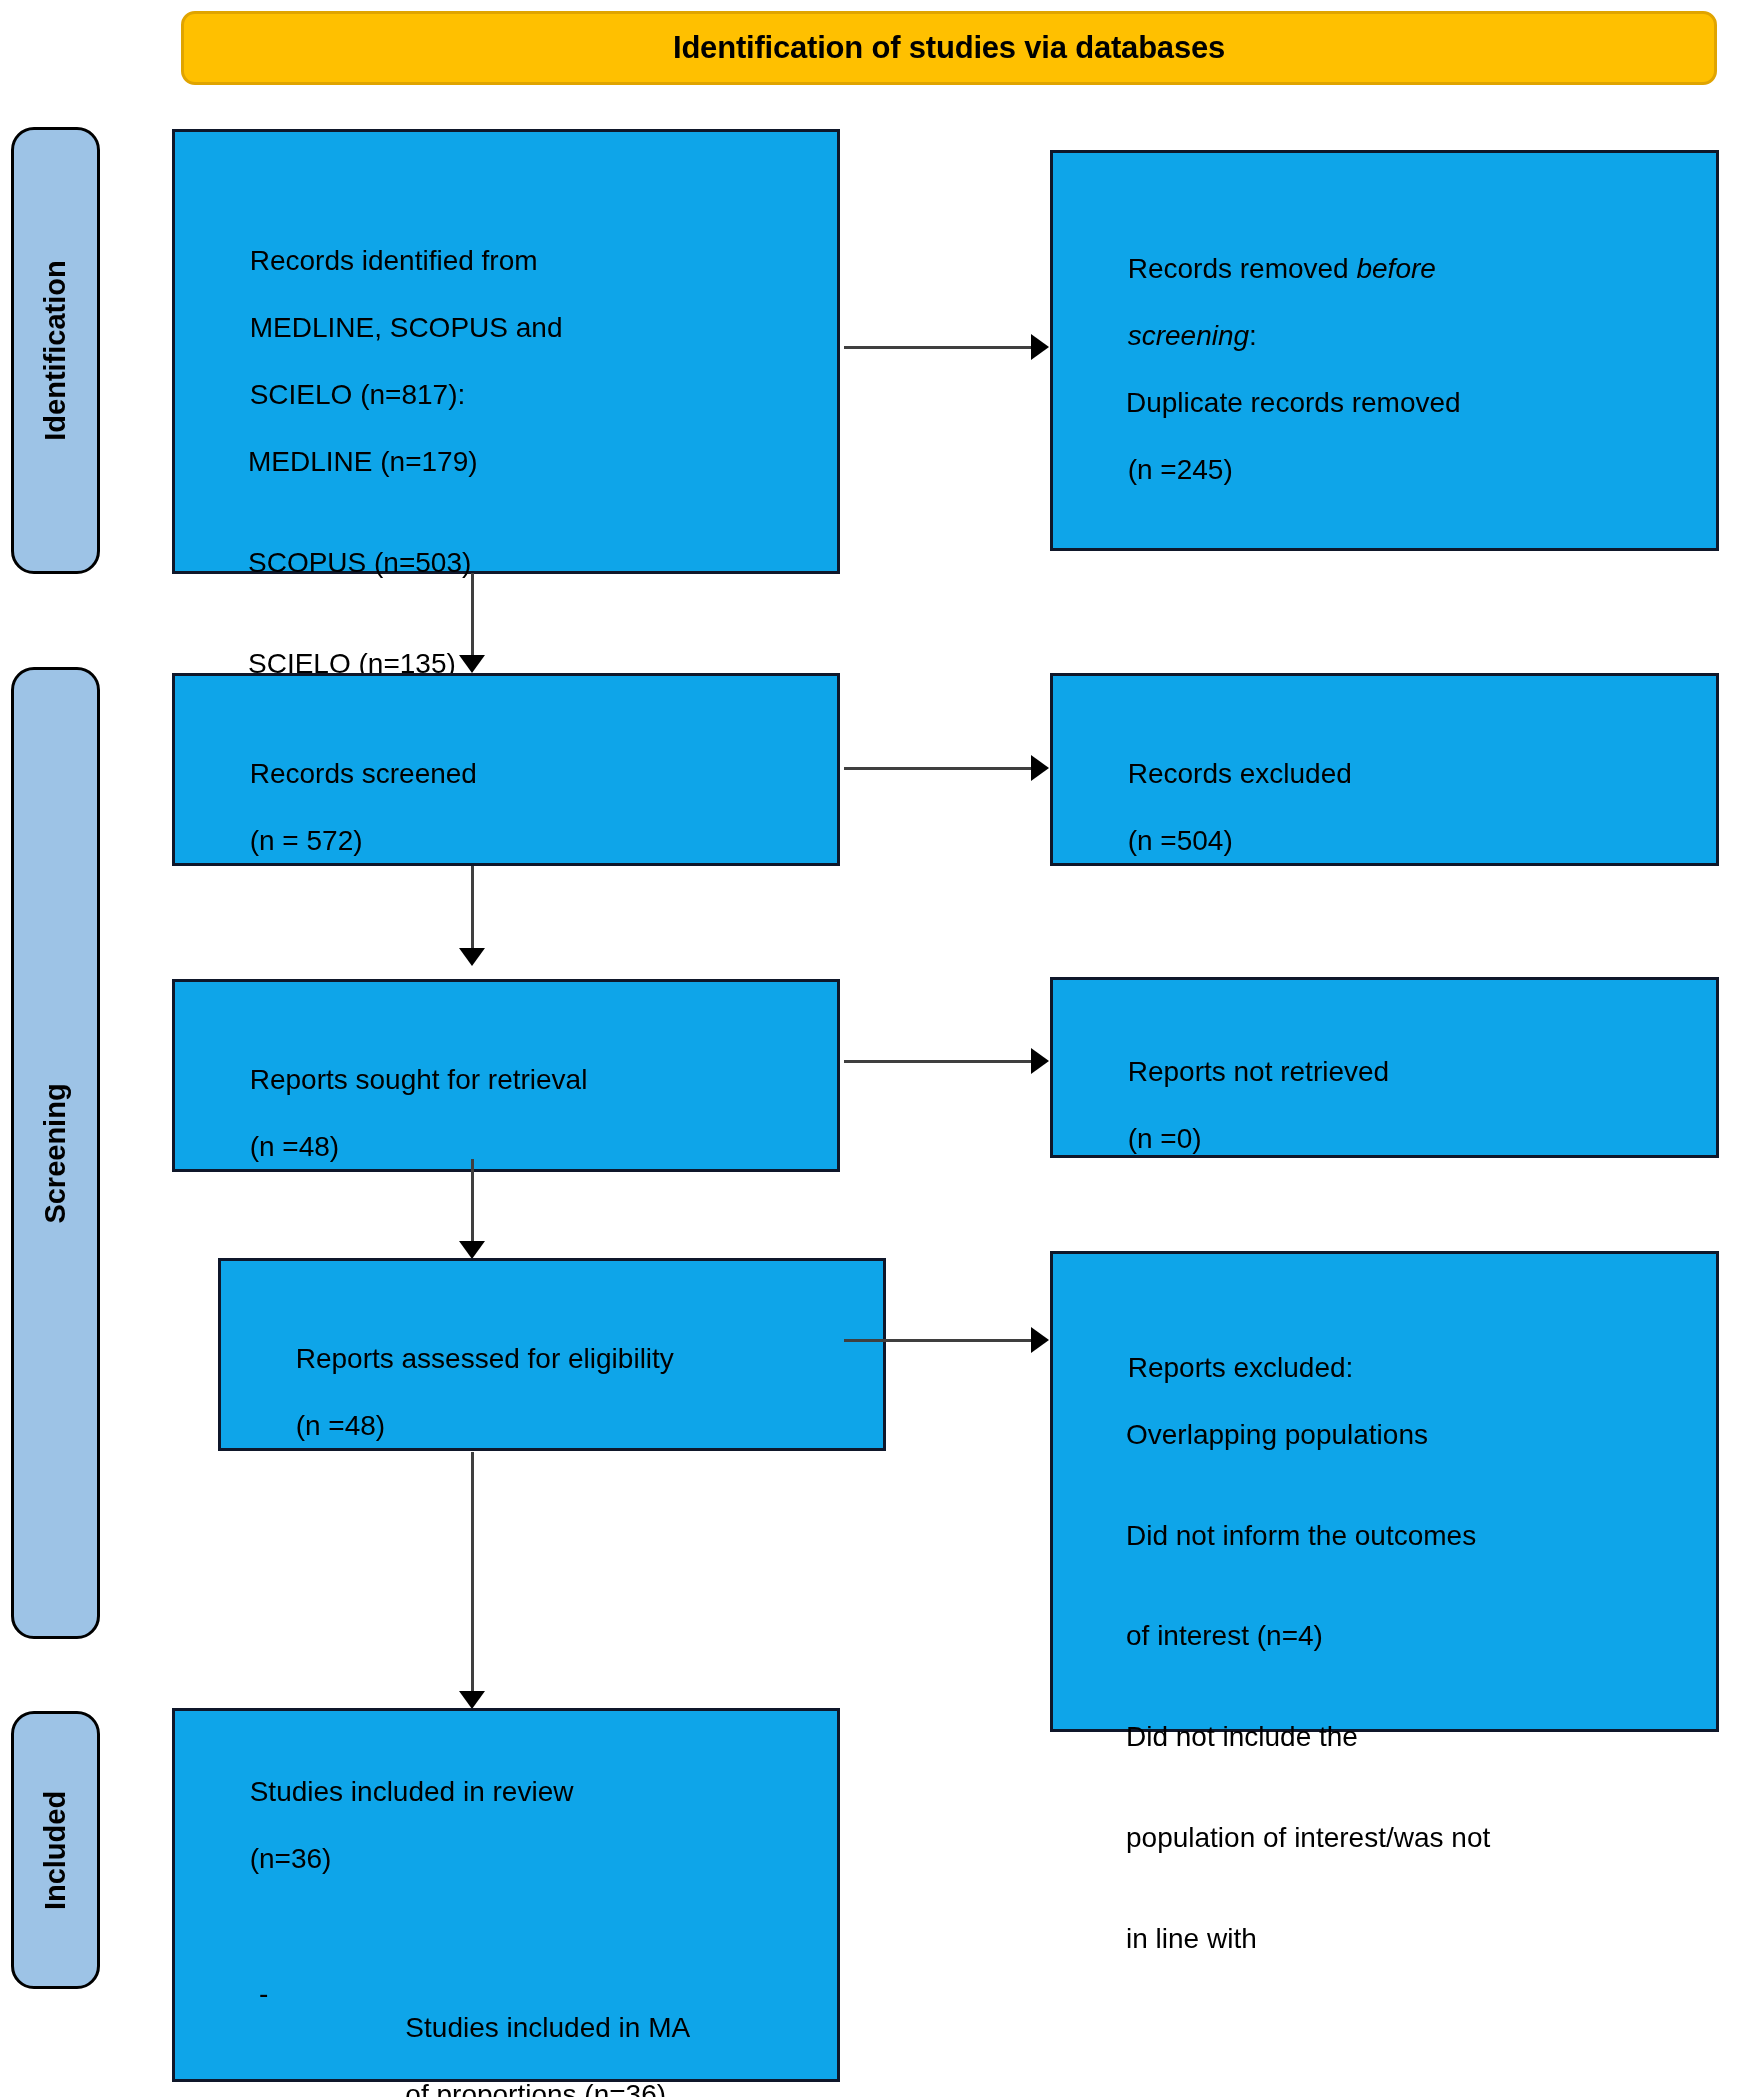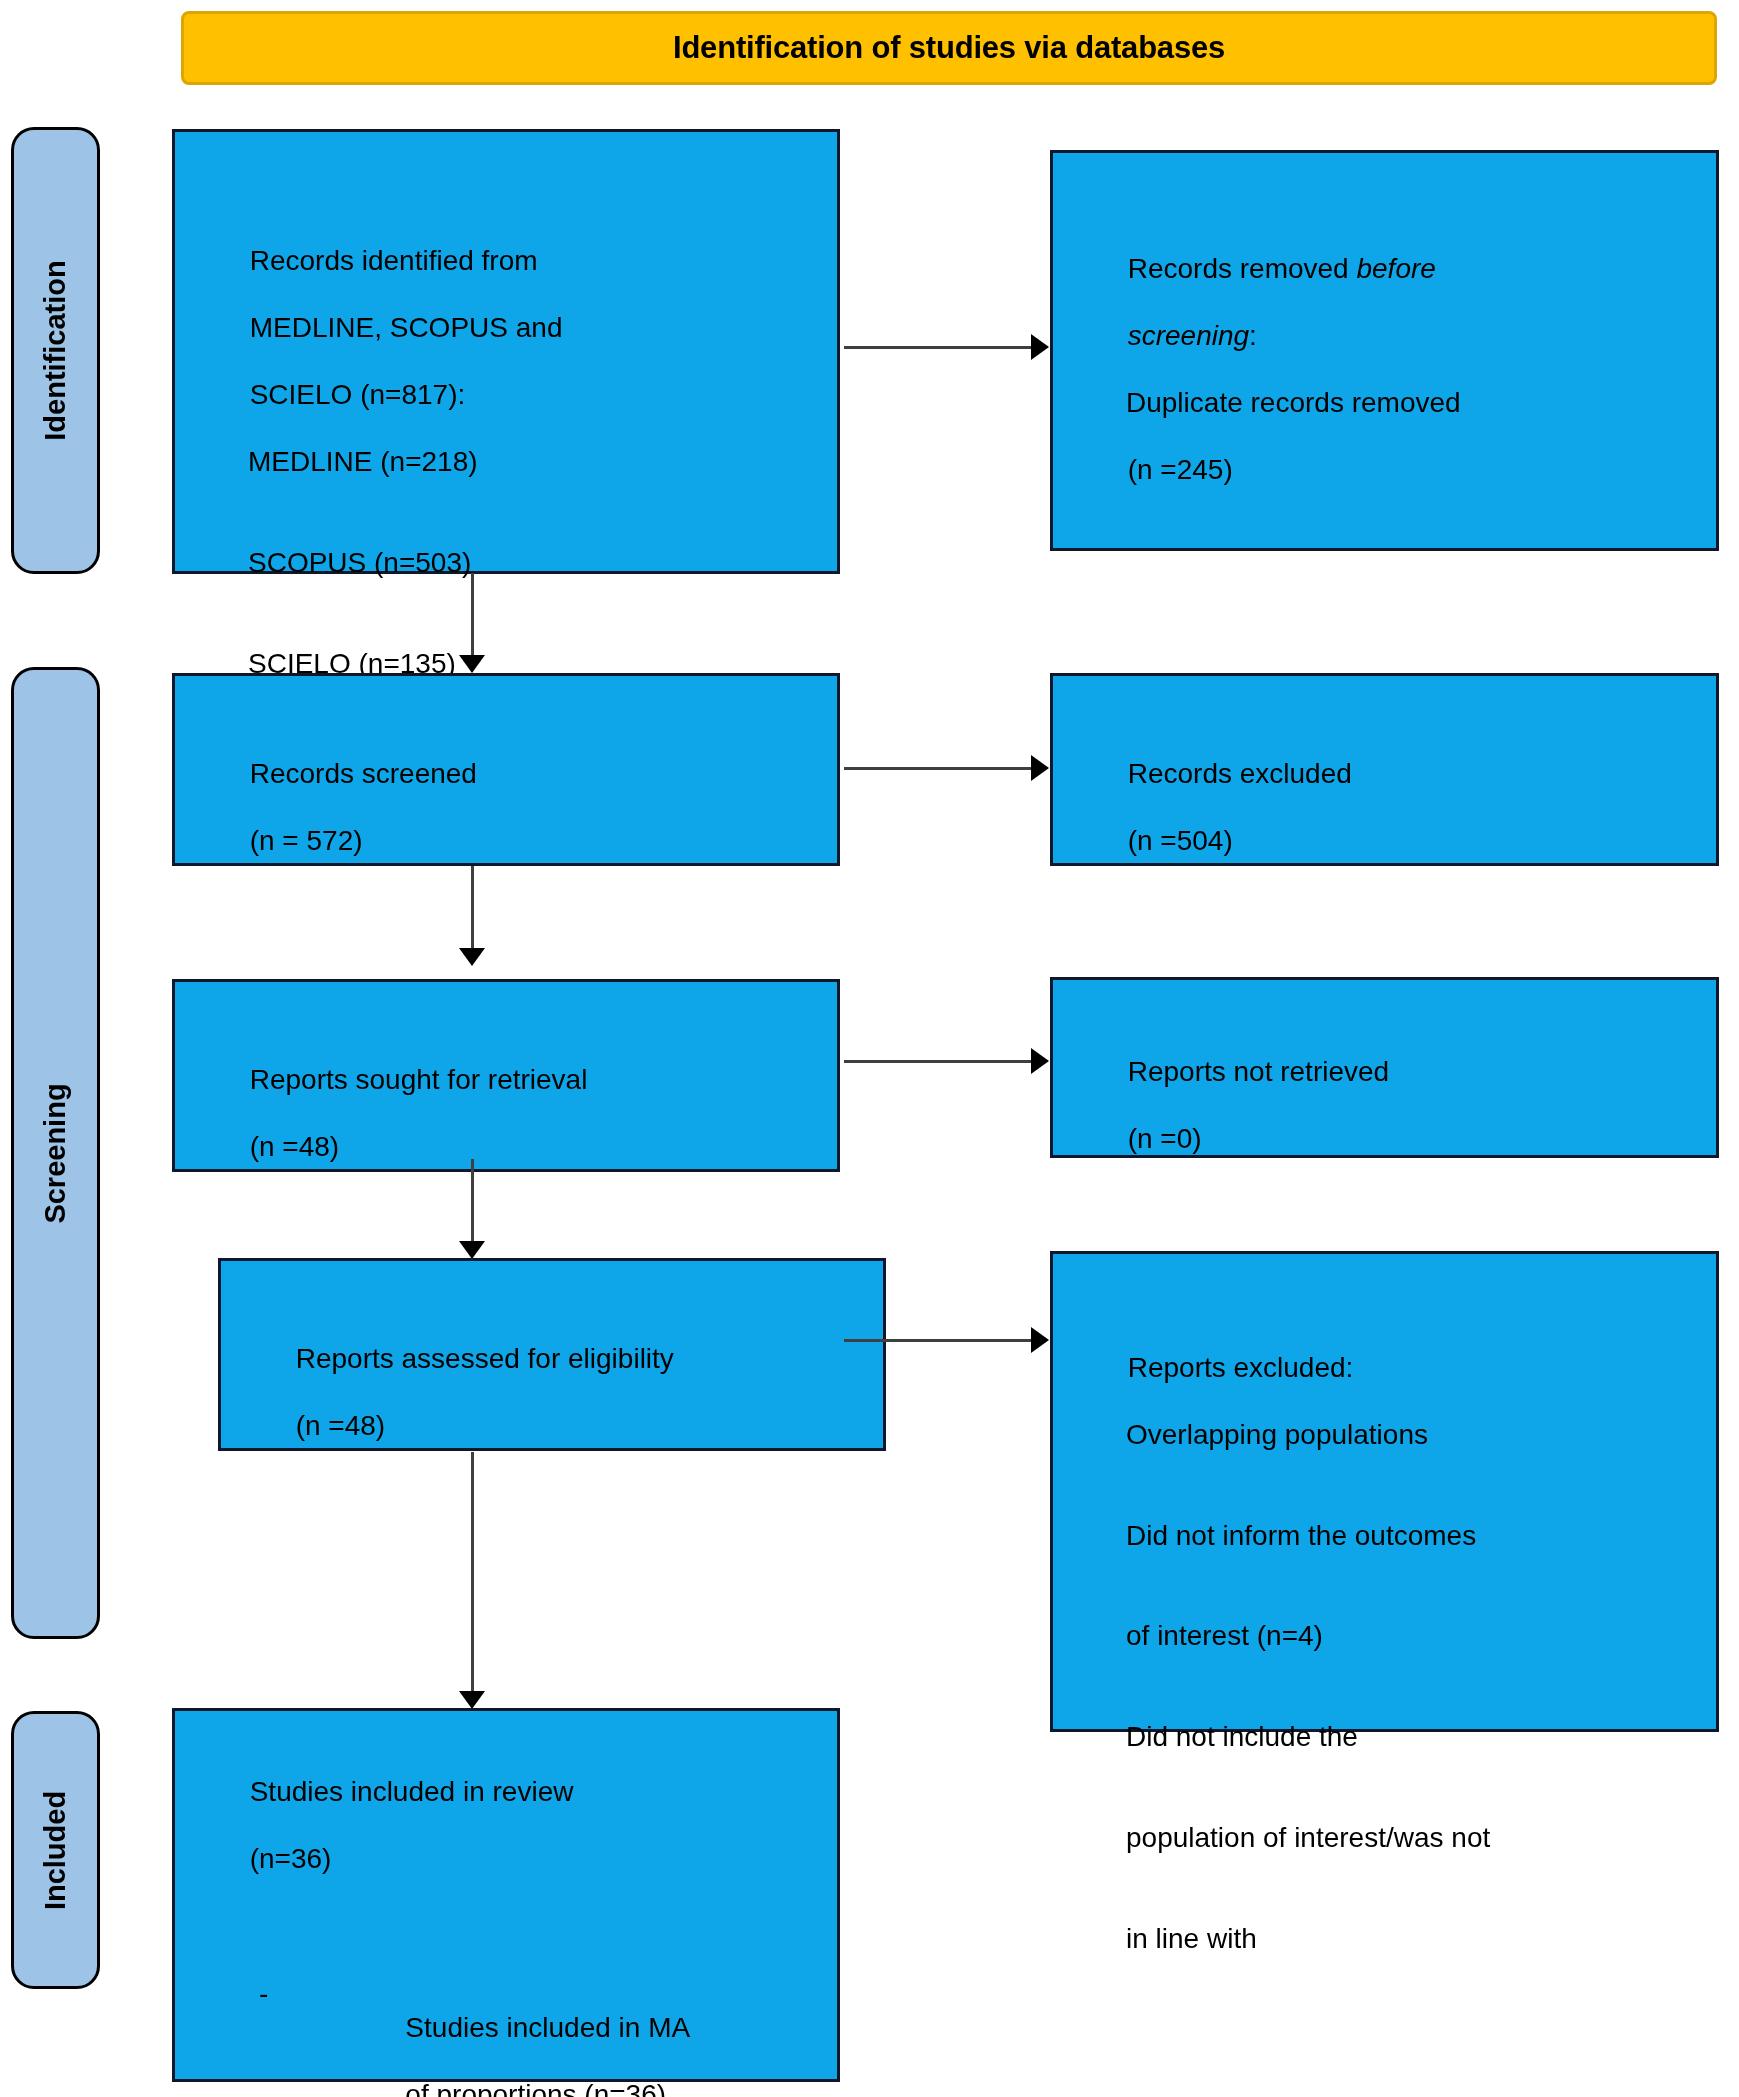--- a/index.html
+++ b/index.html
@@ -20,21 +20,21 @@
 
   
   .banner {
     position: absolute;
     left: 181px;
     top: 11px;
     width: 1536px;
     height: 74px;
     background: #FFC000;
     border: 3px solid #E0A400;
-    border-radius: 8px;
+    border-radius: 14px;
     box-sizing: border-box;
     display: flex;
     align-items: center;
     justify-content: center;
   }
   .banner-title {
     font-size: 31px;
     font-weight: bold;
     color: #000000;
     letter-spacing: -0.2px;
@@ -137,21 +137,21 @@
 
   <div class="stage" style="top:1711px; height:278px;">
     <span class="stage-label">Included</span>
   </div>
 
   <div class="box" style="left:172px; top:129px; width:668px; height:445px;">
     <div class="box-text" style="top:78px;">
       <span>Records identified from</span><br>
       <span>MEDLINE, SCOPUS and</span><br>
       <span>SCIELO (n=817):</span>
-      <span class="ind1">MEDLINE (n=218)</span>
+      <span class="ind1">MEDLINE (n=179)</span>
       <span class="ind1">SCOPUS (n=503)</span>
       <span class="ind1">SCIELO (n=135)</span>
     </div>
   </div>
 
   <div class="h-arrow" style="left:844px; top:344px; width:205px;">
     <div class="shaft"></div>
     <div class="head"></div>
   </div>
 

